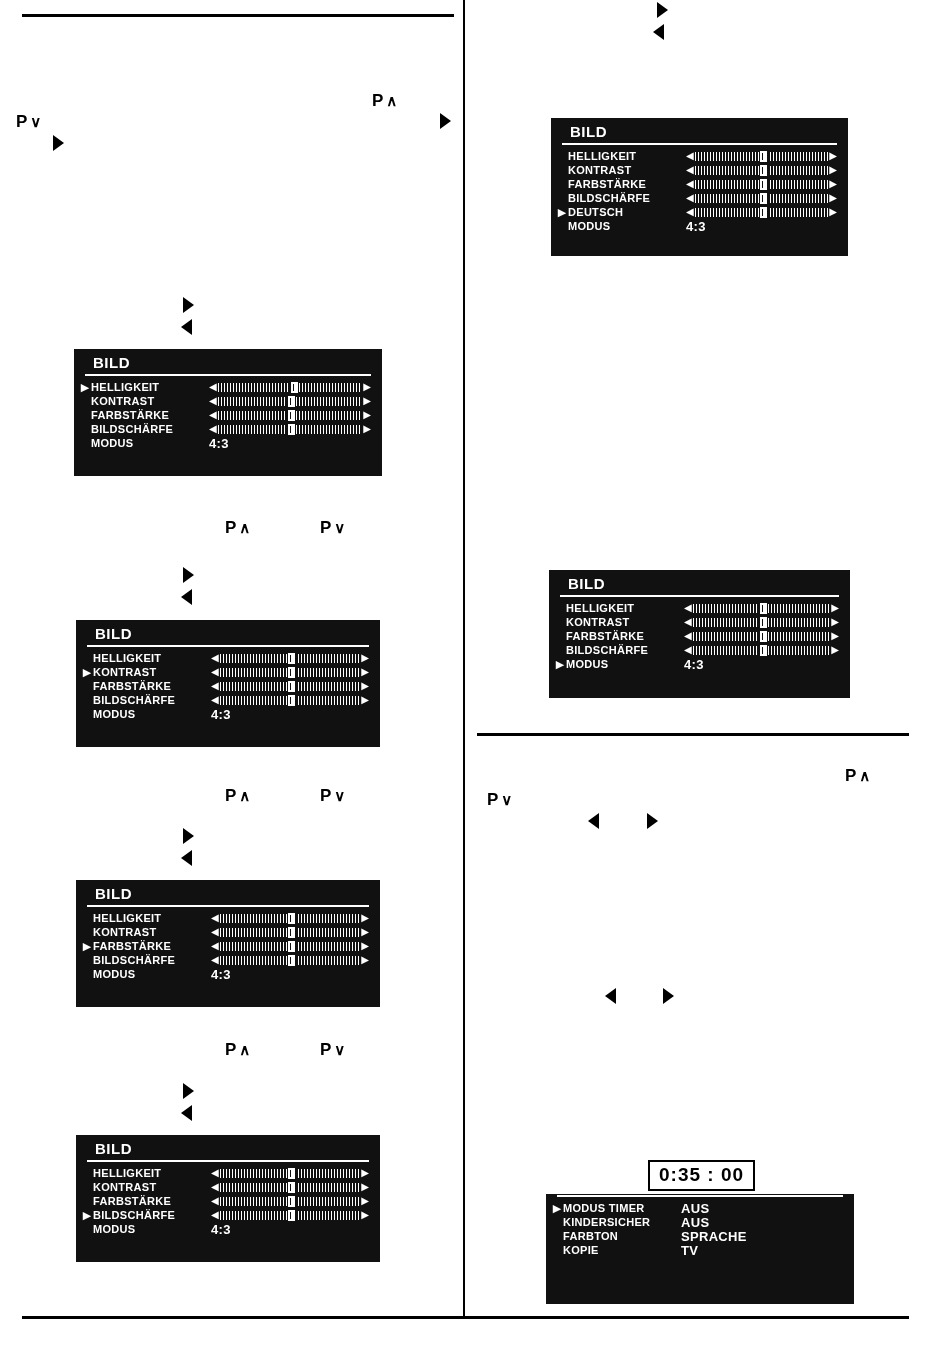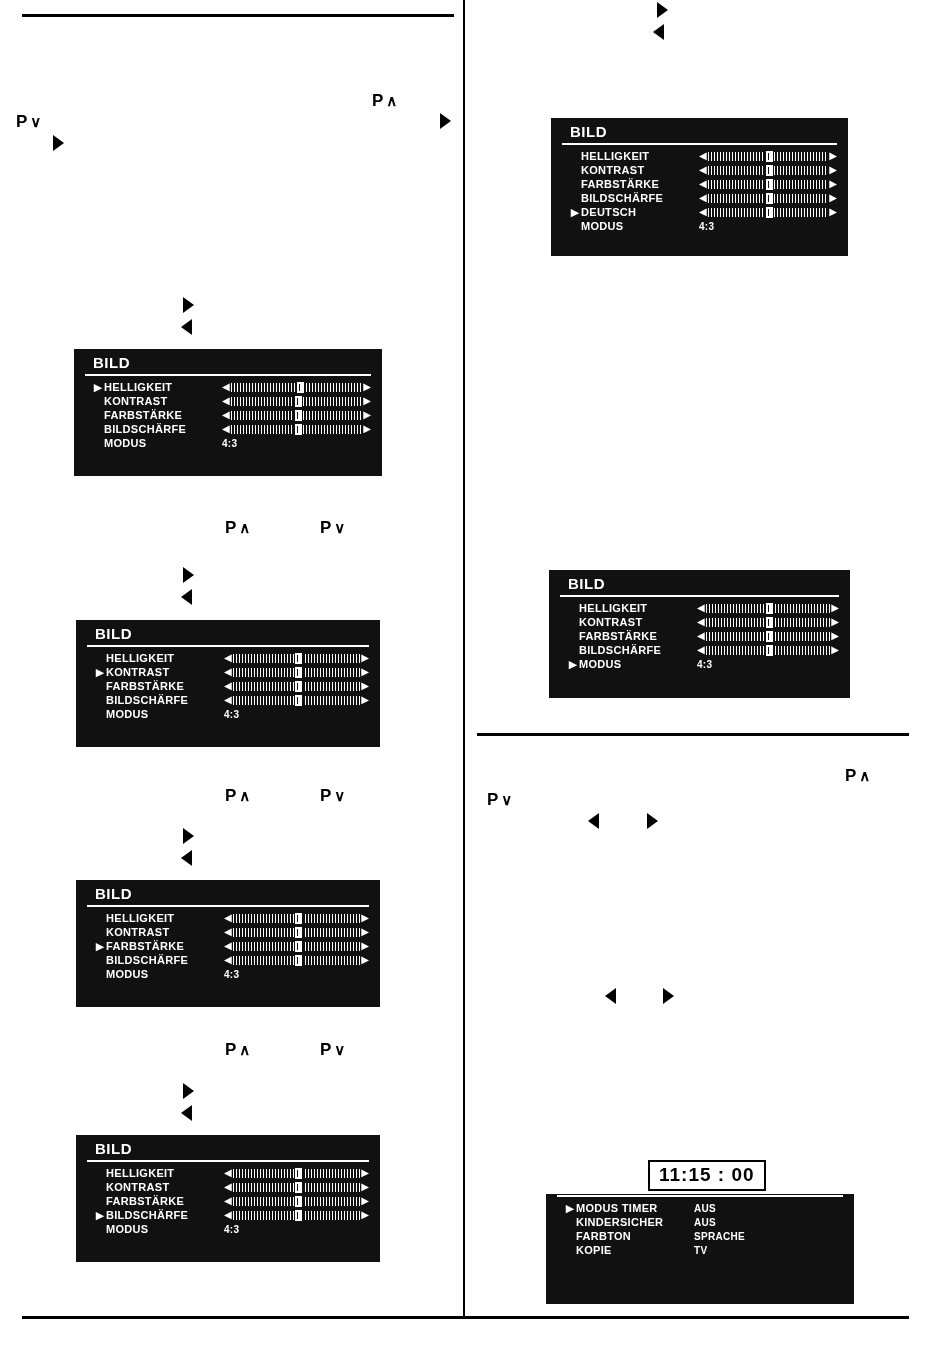--- a/index.html
+++ b/index.html
@@ -51,21 +51,21 @@
     color: #ffffff;
     padding: 4px 0 3px 18px;
     font-size: 15px;
   }
   .osd-sep {
     height: 2px;
     background: #ffffff;
     margin: 0 10px 4px 10px;
   }
   .osd-rows {
-    padding: 0 10px 6px 17px;
+    padding: 0 10px 6px 4px;
   }
   .osd-row {
     display: flex;
     align-items: center;
     height: 14px;
     position: relative;
   }
   .osd-cursor {
     width: 12px;
     text-align: center;
@@ -75,21 +75,21 @@
   }
   .osd-label {
     width: 118px;
     font-size: 11px;
     letter-spacing: 0.3px;
     font-weight: bold;
     color: #ffffff;
     white-space: nowrap;
   }
   .osd-value {
-    font-size: 10px;
+    font-size: 13px;
     font-weight: bold;
     letter-spacing: 0.3px;
     color: #ffffff;
   }
   
   .bar {
     position: relative;
     height: 11px;
     flex: 1 1 auto;
     display: flex;
@@ -562,15 +562,15 @@
           </div>
           <div class="osd-row">
             <span class="osd-cursor"></span>
             <span class="osd-label">KOPIE</span>
             <span class="osd-value">TV</span>
           </div>
         </div>
       </div>
     </div>
   <div class="timer" id="timer" style="left: 648px; top: 1160px;">
-    <span>11:15 : 00</span>
+    <span>0:35 : 00</span>
   </div>
 </div>
 
 </body></html>

